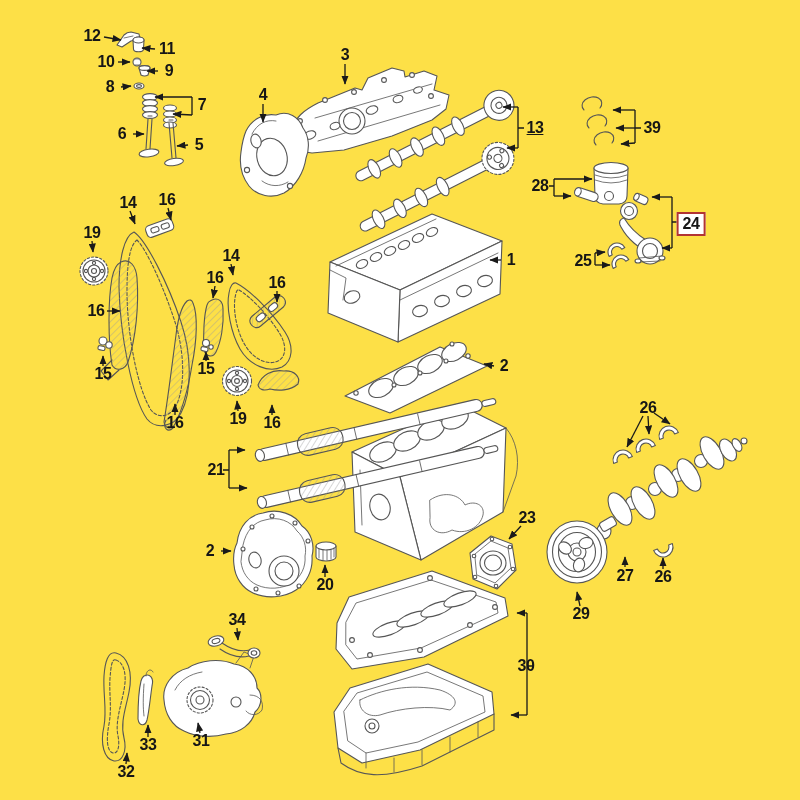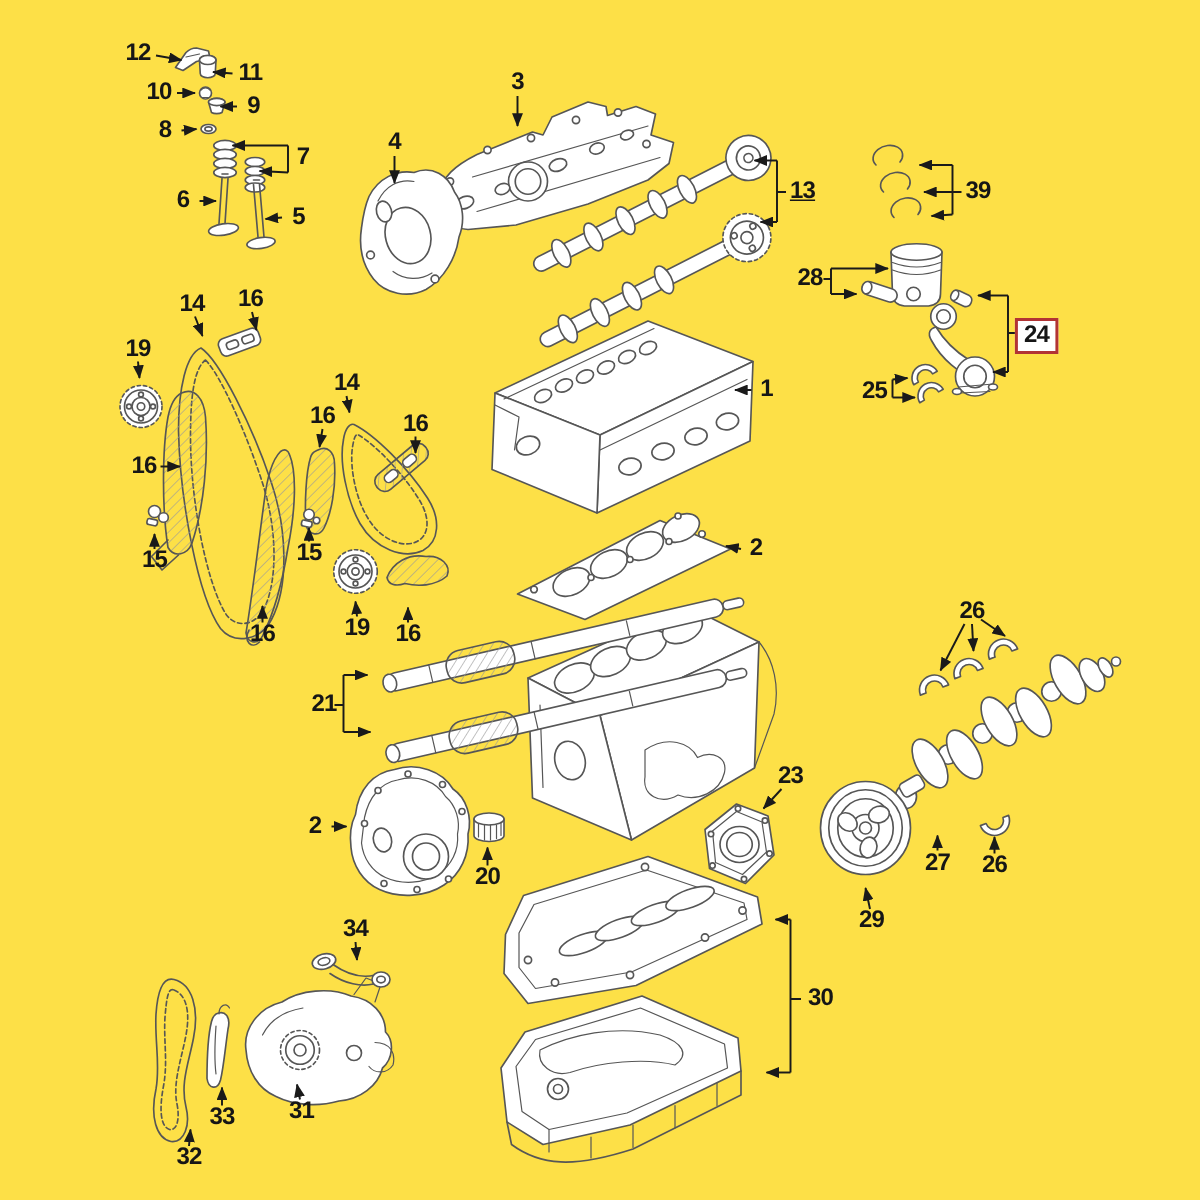--- a/index.html
+++ b/index.html
@@ -501,19 +501,19 @@
       <div class="callout" style="left: 238px; top: 419px; color: rgb(22, 22, 22);">19</div>
       <div class="callout" style="left: 272px; top: 423px; color: rgb(22, 22, 22);">16</div>
       <div class="callout" style="left: 216px; top: 470px; color: rgb(22, 22, 22);">21</div>
       <div class="callout" style="left: 210px; top: 551px; color: rgb(22, 22, 22);">2</div>
       <div class="callout" style="left: 325px; top: 585px; color: rgb(22, 22, 22);">20</div>
       <div class="callout" style="left: 527px; top: 518px; color: rgb(22, 22, 22);">23</div>
       <div class="callout" style="left: 648px; top: 408px; color: rgb(22, 22, 22);">26</div>
       <div class="callout" style="left: 625px; top: 576px; color: rgb(22, 22, 22);">27</div>
       <div class="callout" style="left: 663px; top: 577px; color: rgb(22, 22, 22);">26</div>
       <div class="callout" style="left: 581px; top: 614px; color: rgb(22, 22, 22);">29</div>
-      <div class="callout" style="left: 547px; top: 666px; color: rgb(22, 22, 22);">30</div>
+      <div class="callout" style="left: 526px; top: 666px; color: rgb(22, 22, 22);">30</div>
       <div class="callout" style="left: 237px; top: 620px; color: rgb(22, 22, 22);">34</div>
       <div class="callout" style="left: 148px; top: 745px; color: rgb(22, 22, 22);">33</div>
       <div class="callout" style="left: 201px; top: 741px; color: rgb(22, 22, 22);">31</div>
       <div class="callout" style="left: 126px; top: 772px; color: rgb(22, 22, 22);">32</div>
     </div>
 </div>
 
 </body></html>

